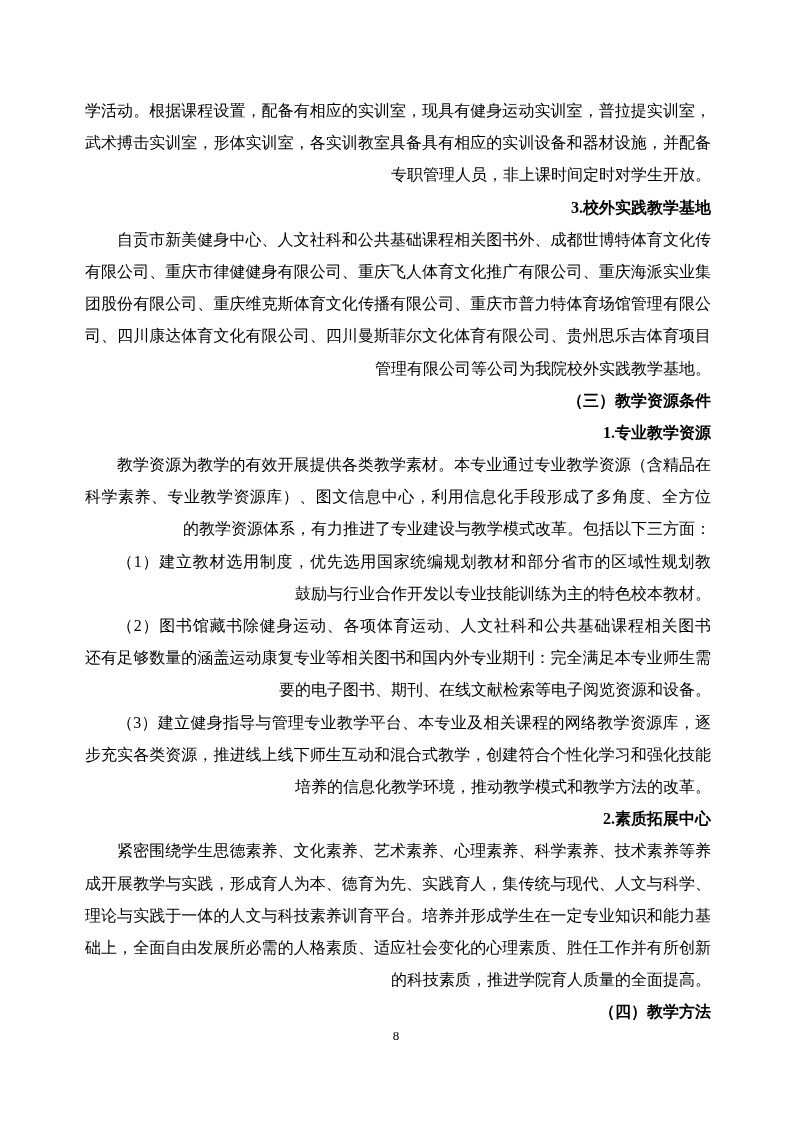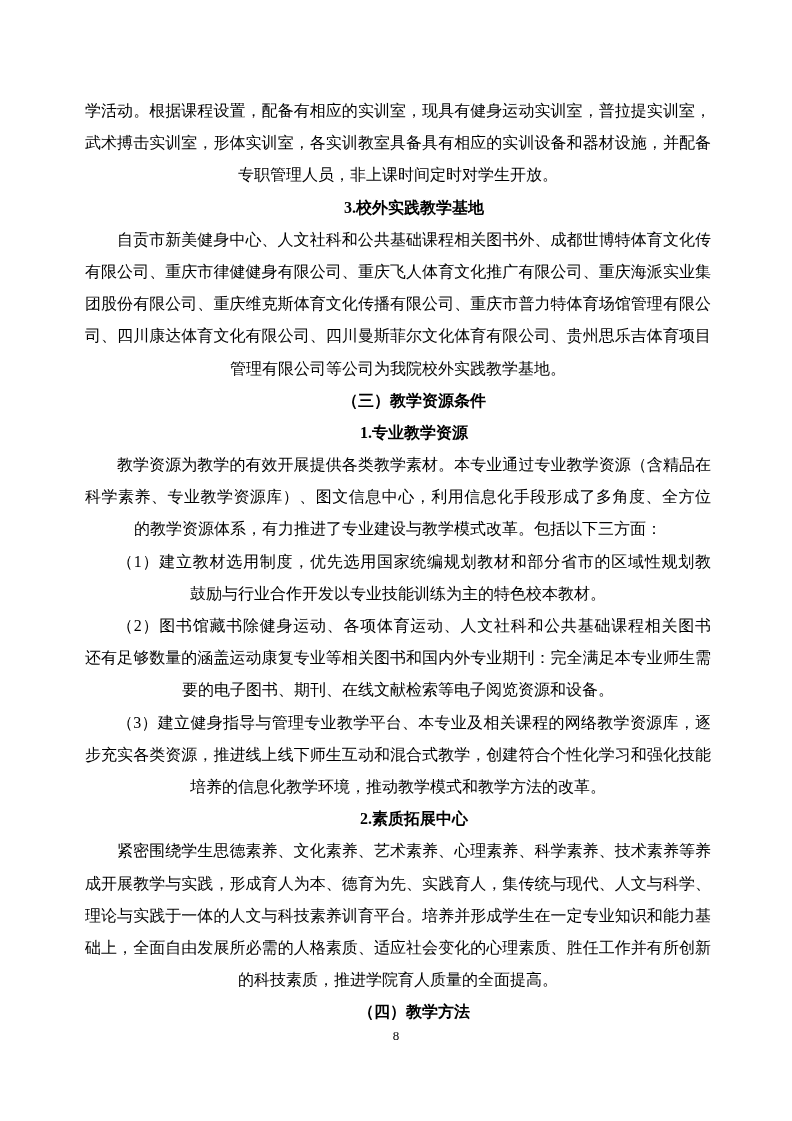--- a/index.html
+++ b/index.html
@@ -21,21 +21,21 @@
     left: 85px;
     top: 95px;
     width: 626px;
   }
   .line {
     font-size: 16px;
     line-height: 32.2px;
     height: 32.2px;
     overflow: hidden;
     white-space: normal;
-    text-align: center;
+    text-align: right;
   }
   .line.fill {
     text-align: justify;
     text-align-last: justify;
   }
   .line.indent {
     text-indent: 2em;
     font-family: Liberation Serif, serif;
   }
   .line.bold {

